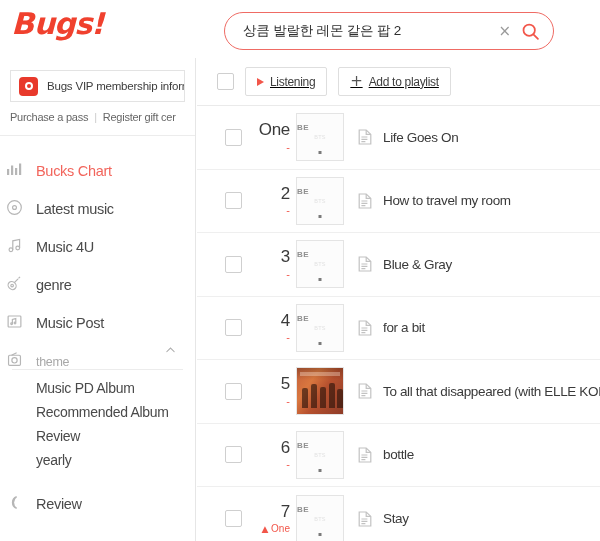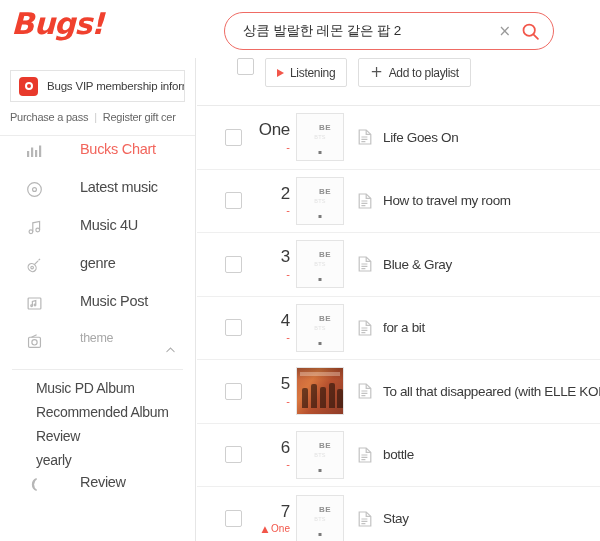--- a/index.html
+++ b/index.html
@@ -106,25 +106,24 @@
   .vip-links .sep { color: #ccc; margin: 0 6px; }
 
   .side-divider {
     margin: 12px 0 0 0;
     border-top: 1px solid #ececec;
   }
 
   .nav { padding-top: 5px; }
   .nav-item {
     height: 38px;
-    display: flex; align-items: flex-start;
-    padding-left: 24px;
+    display: flex; align-items: flex-end;
+    padding-left: 4px;
     cursor: pointer;
     position: relative;
-    gap: 24px;
   }
   .nav-ico {
     width: 20px; height: 20px; flex: none;
     display: flex; align-items: center; justify-content: center;
     color: #b6b6b6;
   }
   .nav-ico svg { display: block; }
   .nav-label {
     margin-left: 12px;
     font-size: 14.5px;
@@ -160,23 +159,24 @@
   
   .main {
     position: absolute; left: 197px; top: 58px;
     width: 403px; height: 483px;
     background: #fff;
     overflow: hidden;
   }
 
   .toolbar {
     height: 48px;
-    display: flex; 
-    padding-left: 40px;
+    display: flex; align-items: center;
+    padding-left: 20px;
     border-bottom: 1px solid #eaeaea;
+    text-decoration: underline;
   }
   .chk {
     width: 17px; height: 17px;
     border: 1.4px solid #cfcfcf;
     border-radius: 2px;
     background: #fff;
     flex: none;
     cursor: pointer;
   }
   .tbtn {
@@ -249,22 +249,22 @@
     width: 48px; height: 48px;
     flex: none;
     margin-left: 6px;
     border: 1px solid #e4e4e4;
     background: #fcfcfc;
     position: relative;
     overflow: hidden;
     cursor: pointer;
   }
   .thumb .be {
-    position: absolute; left: 0; right: 12px; top: 9px;
-    text-align: right;
+    position: absolute; left: 0; right: 0; top: 9px;
+    text-align: left;
     font-size: 8px; font-weight: 700;
     color: #8f8f8f;
     letter-spacing: 0.5px;
   }
   .thumb .be-sub {
     position: absolute; left: 0; right: 0; top: 20px;
     text-align: center;
     font-size: 5.5px;
     color: #e2e2e2;
     letter-spacing: 0.3px;

